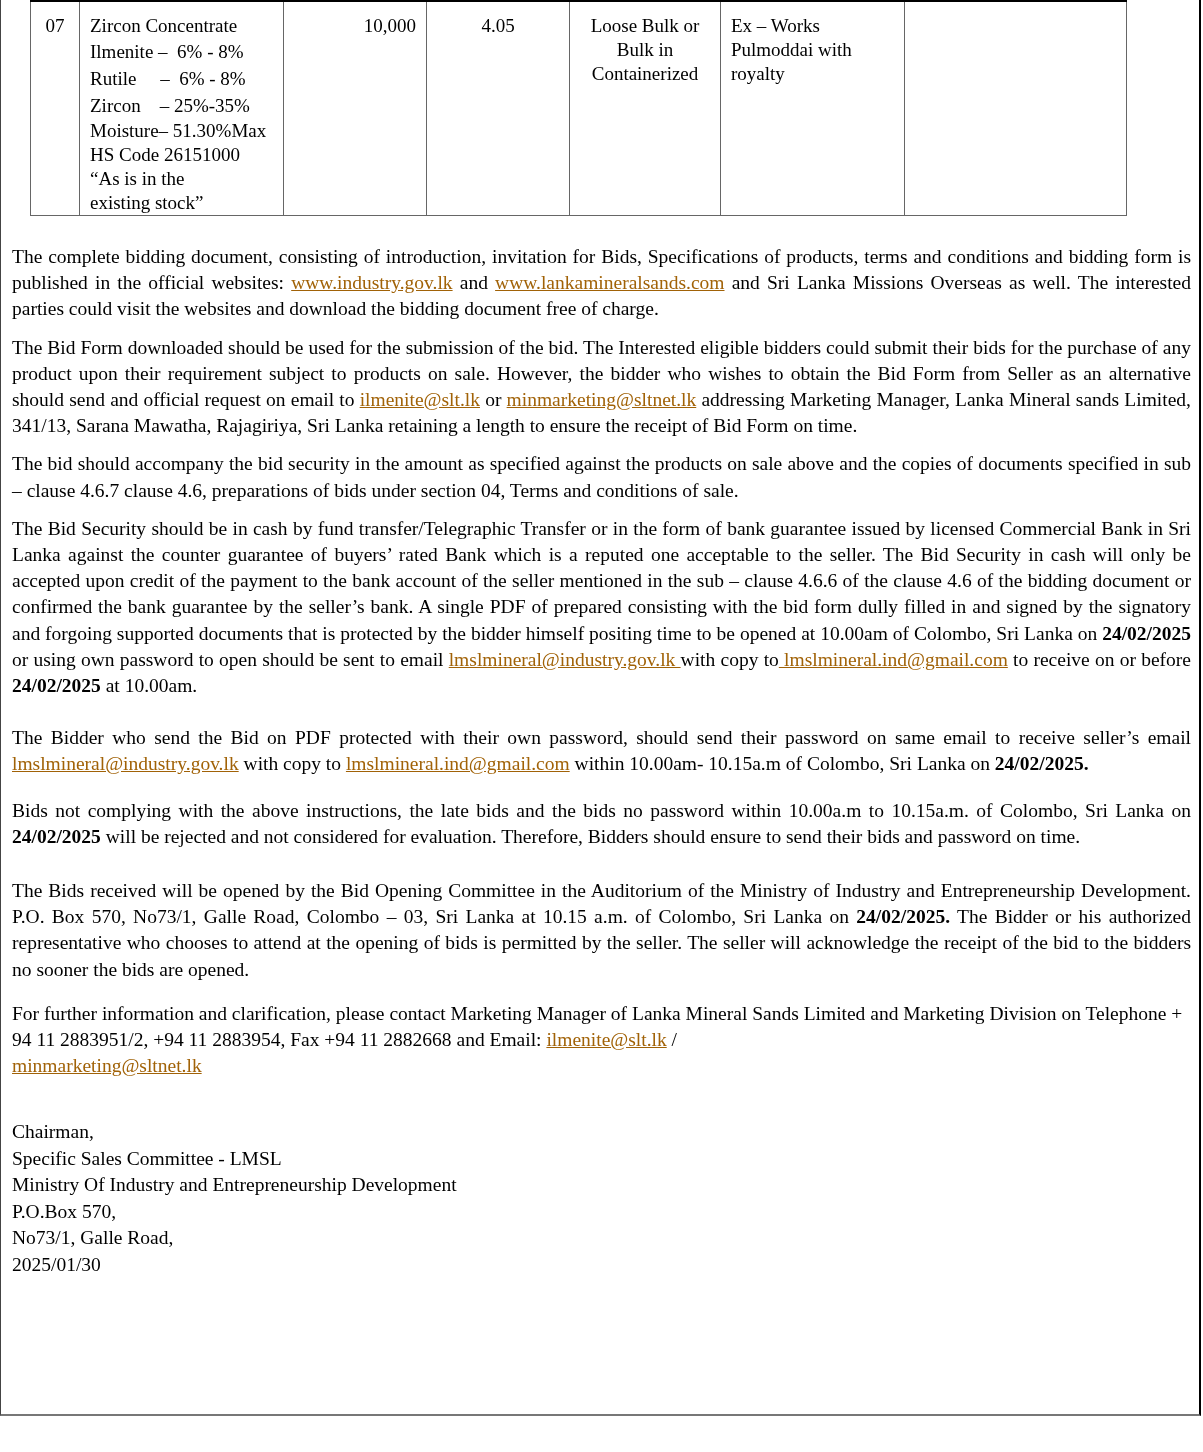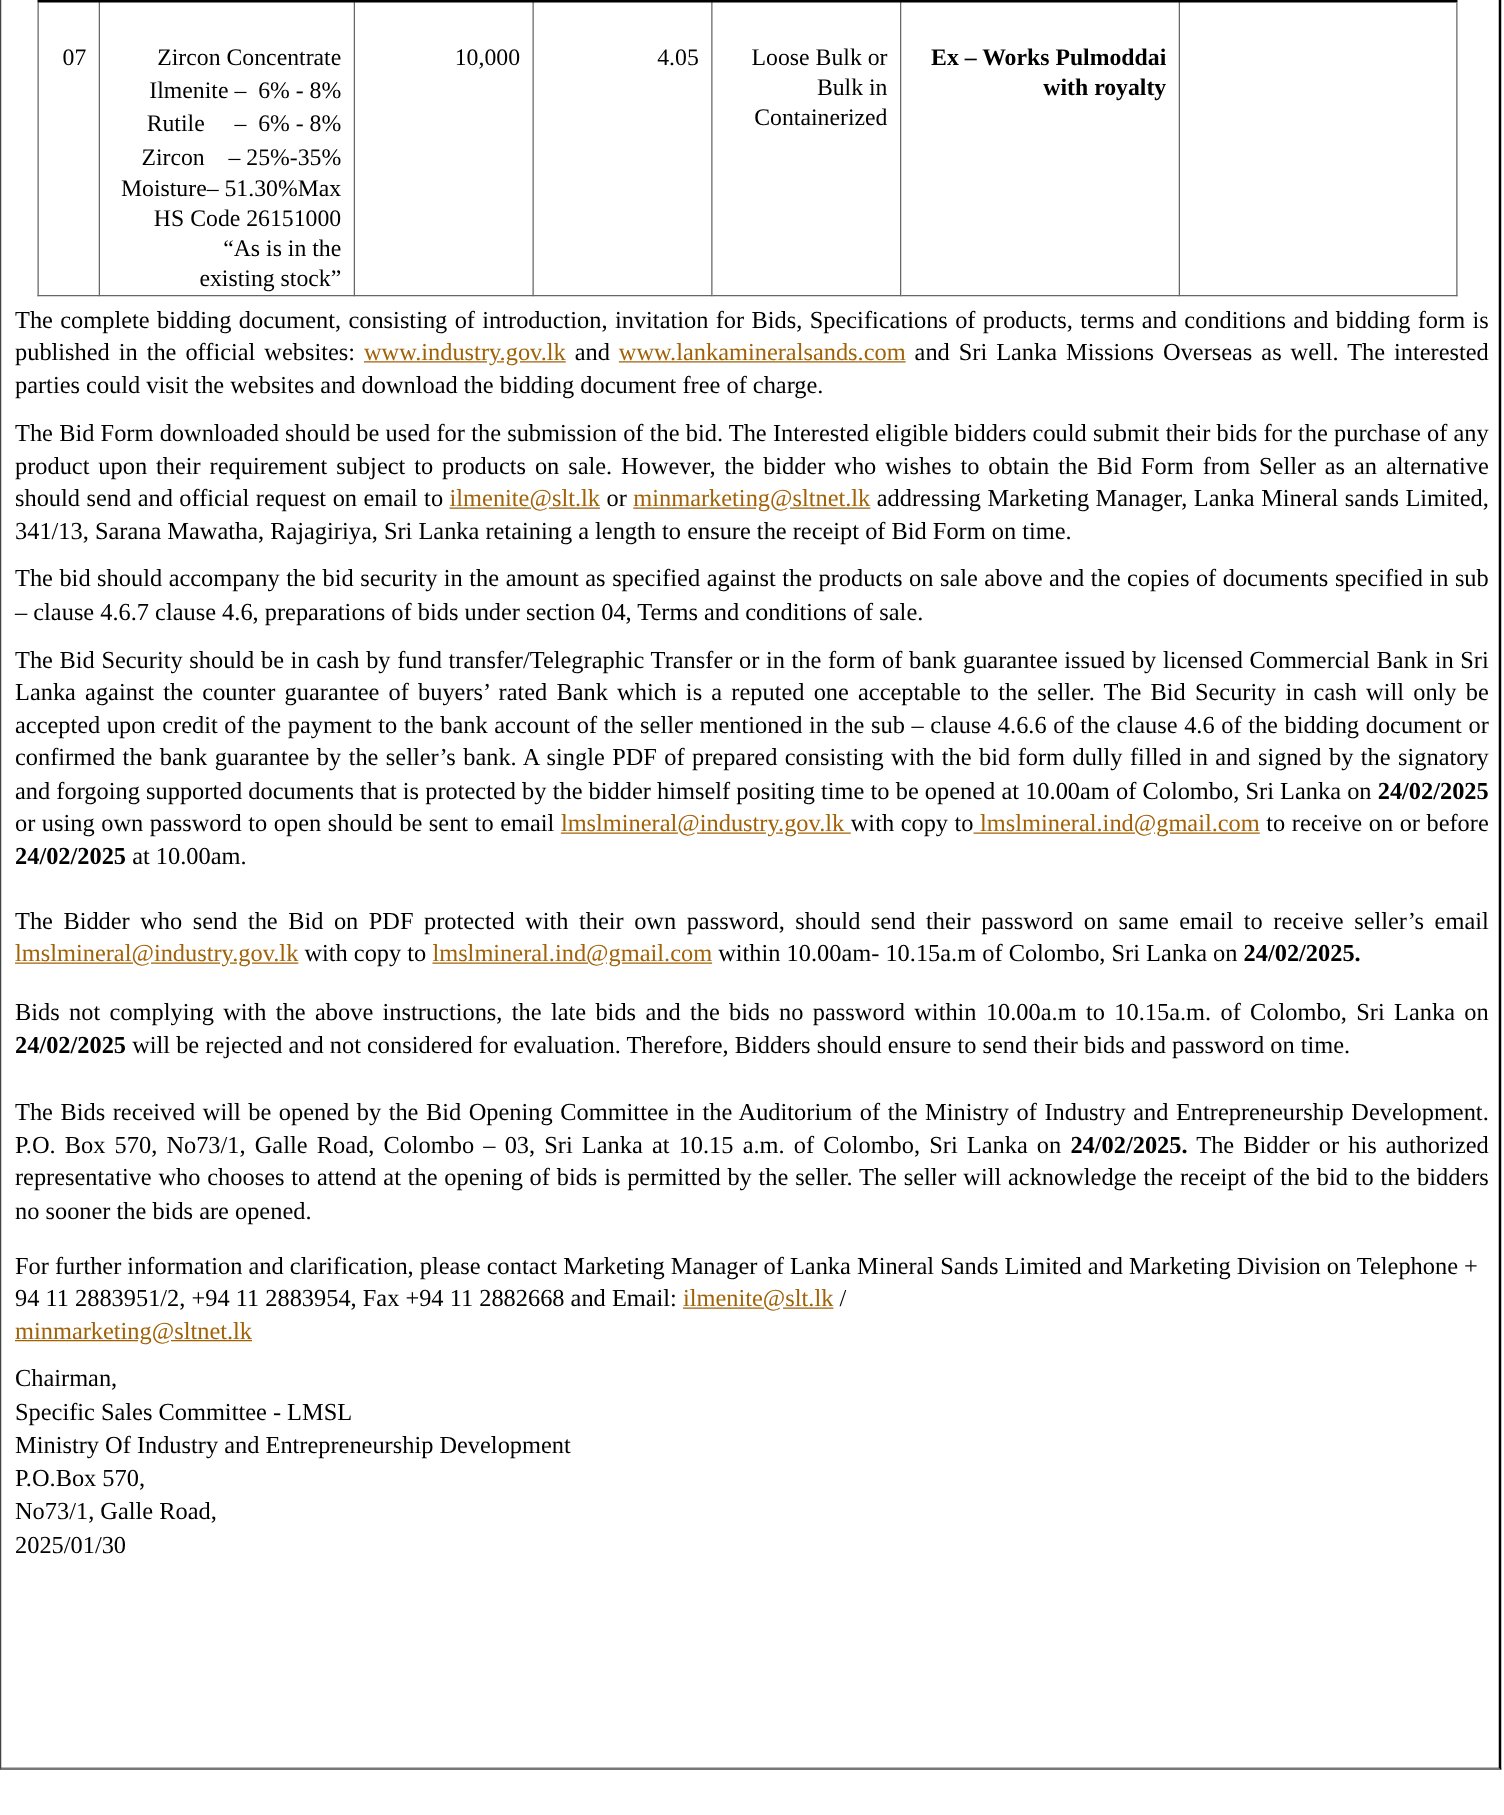--- a/index.html
+++ b/index.html
@@ -2,38 +2,38 @@
 <html><head>
 <meta charset="utf-8">
 <style>
   html, body { margin: 0; padding: 0; background: #ffffff; }
   body { width: 1203px; height: 1452px; position: relative; overflow: hidden;
          font-family: "Liberation Serif", "DejaVu Serif", serif; color: #000; }
   .frame { position: absolute; left: 0; top: 0; width: 1201px; height: 1416px;
            border-left: 1px solid #444; border-right: 2px solid #000; border-bottom: 2px solid #777; box-sizing: border-box; }
   table.products { position: absolute; left: 30px; top: 0; border-collapse: collapse; table-layout: fixed;
                    font-size: 19px; line-height: 24px; }
-  table.products td { border: 1.5px solid #666; border-top: none; vertical-align: top; padding: 33px 10px 0 10px; height: 202px; box-sizing: border-box; text-align: right; }
+  table.products td { border: 1.5px solid #666; border-top: none; vertical-align: top; padding: 12px 10px 0 10px; height: 202px; box-sizing: border-box; }
   table.products tr { border-top: 2px solid #000; }
   td.c-no { width: 49px; text-align: center; }
   td.c-desc { width: 204px; }
   td.c-qty { width: 143px; text-align: right; }
   td.c-sec { width: 143px; text-align: center; }
   td.c-pack { width: 151px; text-align: center; }
-  td.c-term { width: 223px; font-weight: bold; }
+  td.c-term { width: 184px; }
   td.c-empty { width: 222px; }
   .desc-line { display: block; white-space: pre; }
   .desc-line.tall { line-height: 27px; }
   .body { position: absolute; left: 12px; top: 244px; width: 1179px; font-size: 19.5px; line-height: 26.2px; }
   .para { margin: 0 0 12px 0; text-align: justify; }
   .para.gap-lg { margin-bottom: 26px; }
   .para.left { text-align: left; }
   a.link { color: #a16207; text-decoration: underline; }
   b { font-weight: bold; }
-  .sig { margin-top: 12px; line-height: 26.4px; font-size: 19.5px; }
+  .sig { margin-top: 40px; line-height: 26.4px; font-size: 19.5px; }
   .sig div { white-space: pre; }
 </style>
 </head>
 <body>
 
 <div class="frame"></div>
 
 <table class="products">
   <tbody>
       <tr>

